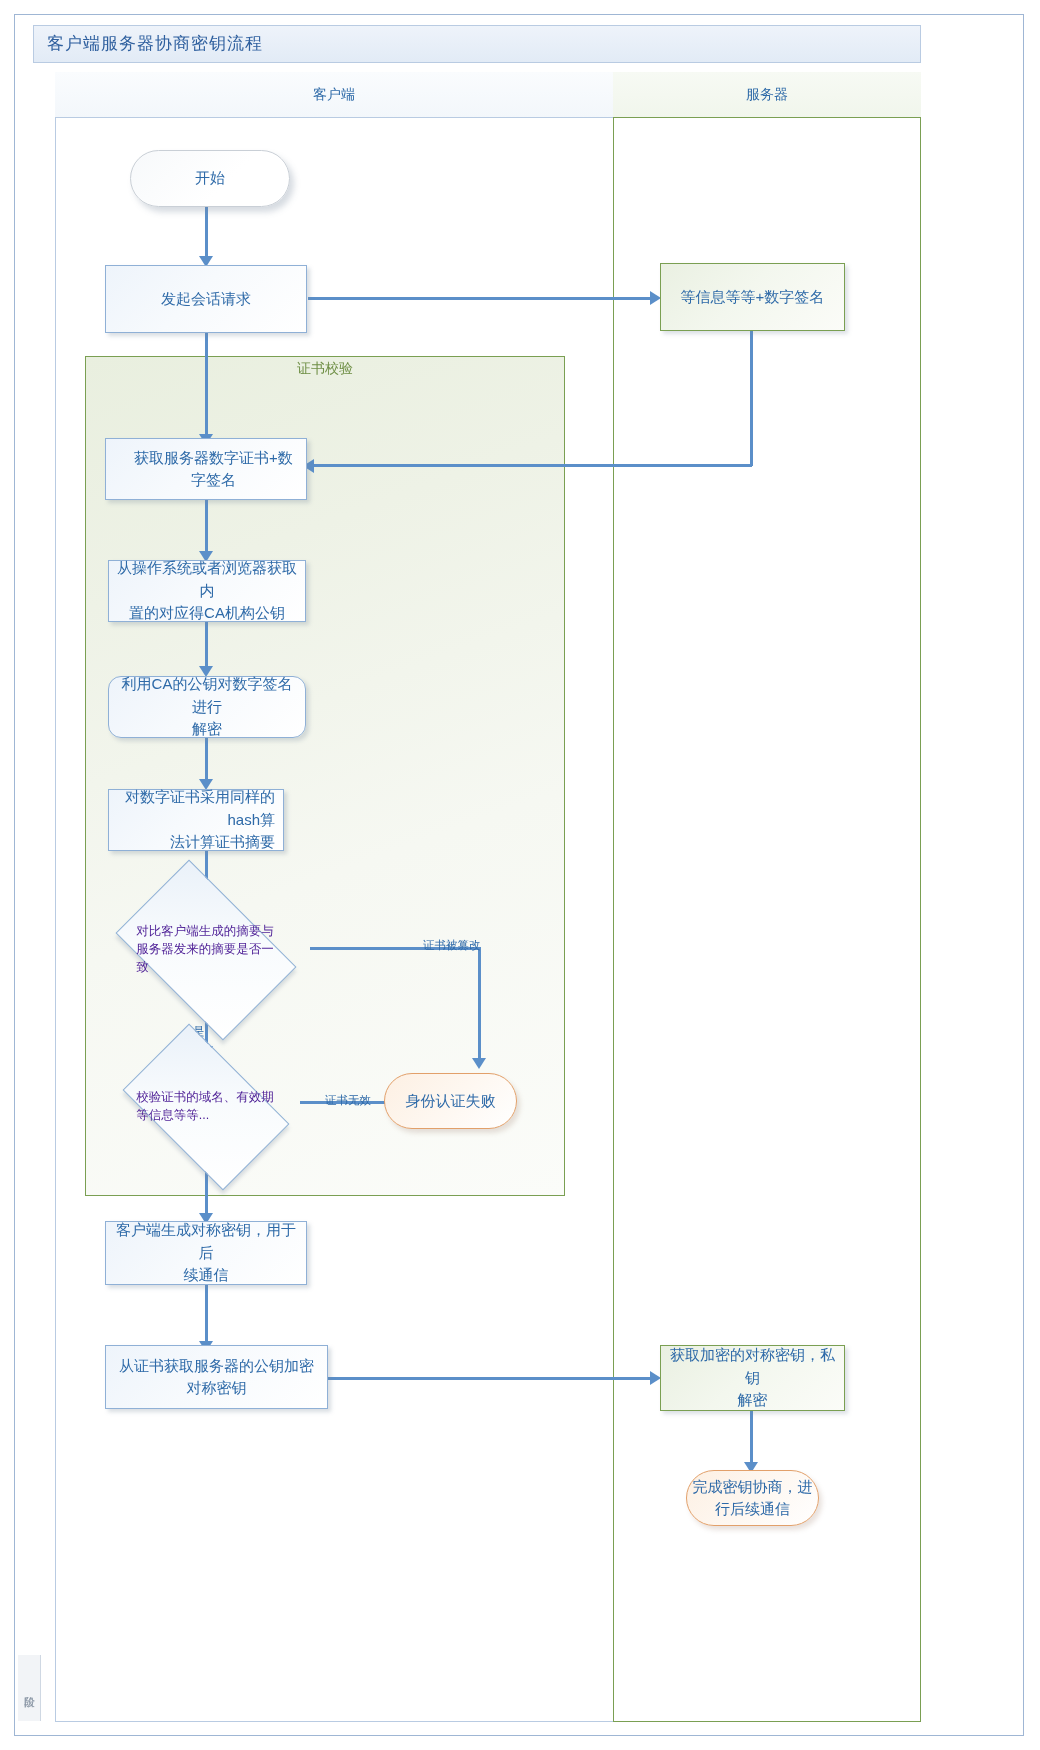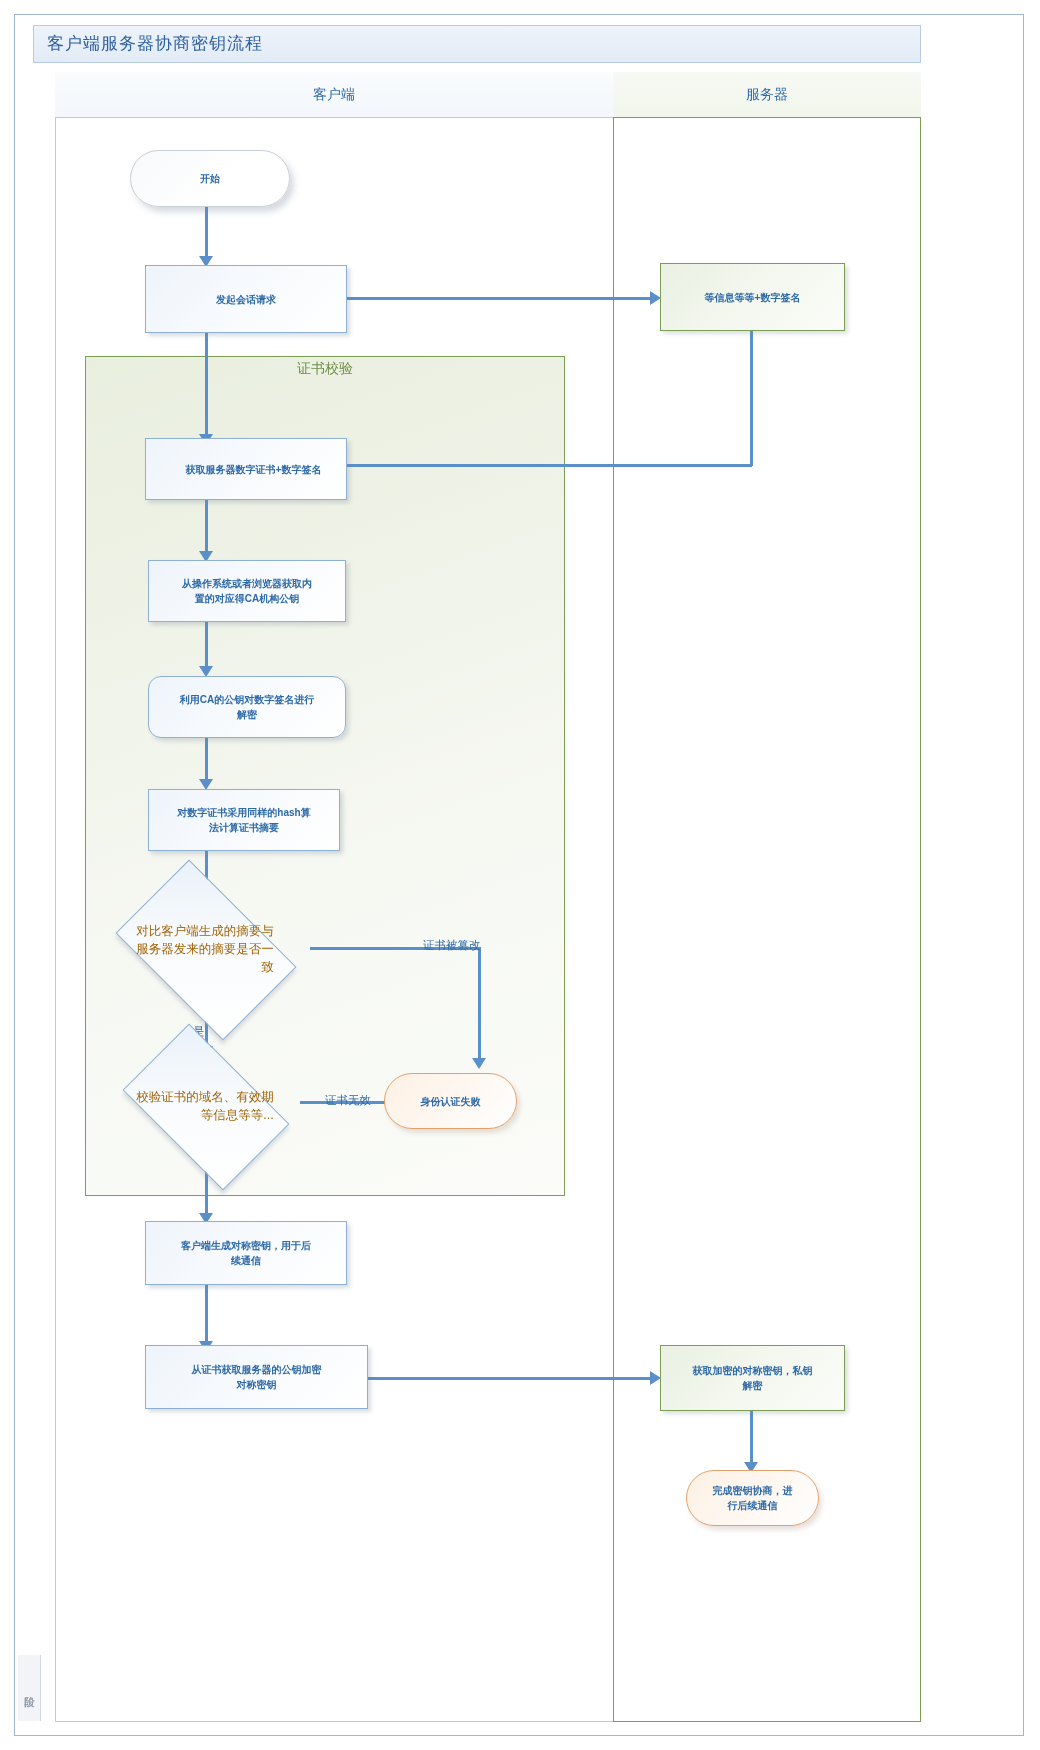--- a/index.html
+++ b/index.html
@@ -40,48 +40,48 @@
 
   
   .group-box{position:absolute;left:85px;top:356px;width:480px;height:840px;
      border:1px solid #7a9f52;box-sizing:border-box;
      background:linear-gradient(160deg,#e9efdf 0%,#eef2e6 25%,#f6f8f2 60%,#fbfcf9 100%);}
   .group-title{position:absolute;left:85px;top:360px;width:480px;text-align:center;
      font-size:14px;color:#6f8f46;}
 
   
   .node{position:absolute;box-sizing:border-box;display:flex;align-items:center;
-     justify-content:center;text-align:center;font-size:10px;line-height:1.5;
-     color:#2e6aa8;white-space:pre-line;font-weight:bold;}
+     justify-content:center;text-align:center;font-size:15px;line-height:1.5;
+     color:#2e6aa8;white-space:pre-line;}
 
   .proc{border:1px solid #8fb0d6;
      background:linear-gradient(135deg,#eef4fb 0%,#f7fafd 45%,#ffffff 100%);
-     box-shadow:3px 3px 4px rgba(120,135,155,.28);padding:4px 8px;margin-left:40px;}
+     box-shadow:3px 3px 4px rgba(120,135,155,.28);padding:4px 8px;}
 
   .proc-server{border:1px solid #7a9f52;
      background:linear-gradient(135deg,#eaf0e2 0%,#f3f7ee 45%,#fbfcf8 100%);
      box-shadow:3px 3px 4px rgba(120,135,155,.25);padding:4px 8px;}
 
   .pill{border:1px solid #c9cfd6;border-radius:40px;
      background:linear-gradient(135deg,#f7f9fb 0%,#ffffff 60%,#ffffff 100%);
      box-shadow:4px 5px 6px rgba(120,135,155,.30);}
 
   .pill-warn{border:1px solid #e2a06a;border-radius:40px;
      background:linear-gradient(135deg,#fdf0e3 0%,#fef8f2 55%,#ffffff 100%);
      box-shadow:3px 4px 5px rgba(150,120,100,.22);}
 
   
   .diamond-wrap{position:absolute;}
   .diamond-shape{position:absolute;left:0;top:0;width:100%;height:100%;
      background:linear-gradient(135deg,#eaf1f9 0%,#f8fbfd 45%,#ffffff 100%);
      border:1px solid #8fb0d6;
      transform:rotate(45deg);box-shadow:3px 3px 4px rgba(120,135,155,.25);}
   .diamond-text{position:absolute;left:-24px;top:0;width:calc(100% + 48px);height:100%;
-     display:flex;align-items:center;justify-content:center;text-align:right;
-     font-size:12.5px;line-height:1.45;color:#a16207;white-space:pre-line;}
+     display:flex;align-items:center;justify-content:center;text-align:left;
+     font-size:12.5px;line-height:1.45;color:#4c1d95;white-space:pre-line;}
 
   
   .ln{position:absolute;background:#5b8fc9;}
   .lnv{width:3px;}
   .lnh{height:3px;}
   .arw{position:absolute;width:0;height:0;}
   .arw-d{border-left:7px solid transparent;border-right:7px solid transparent;border-top:11px solid #5b8fc9;}
   .arw-r{border-top:7px solid transparent;border-bottom:7px solid transparent;border-left:11px solid #5b8fc9;}
   .arw-l{border-top:7px solid transparent;border-bottom:7px solid transparent;border-right:11px solid #5b8fc9;}
 
@@ -165,21 +165,21 @@
   <div class="node proc-server" style="left:660px;top:263px;width:185px;height:68px;">等信息等等+数字签名</div>
 
   <div class="node proc" style="left:105px;top:438px;width:202px;height:62px;padding-left:23px;">获取服务器数字证书+数字签名</div>
 
   <div class="node proc" style="left:108px;top:560px;width:198px;height:62px;">从操作系统或者浏览器获取内
 置的对应得CA机构公钥</div>
 
   <div class="node proc" style="left:108px;top:676px;width:198px;height:62px;border-radius:13px;">利用CA的公钥对数字签名进行
 解密</div>
 
-  <div class="node proc" style="left:108px;top:789px;width:192px;height:62px;">对数字证书采用同样的hash算
+  <div class="node proc" style="left:108px;top:789px;width:176px;height:62px;text-align:right;">对数字证书采用同样的hash算
 法计算证书摘要</div>
 
   <div class="diamond-wrap" style="left:130px;top:898px;width:150px;height:102px;">
     <div class="diamond-shape"></div>
     <div class="diamond-text">对比客户端生成的摘要与
 服务器发来的摘要是否一
 致</div>
   </div>
 
   <div class="diamond-wrap" style="left:135px;top:1060px;width:140px;height:92px;">

